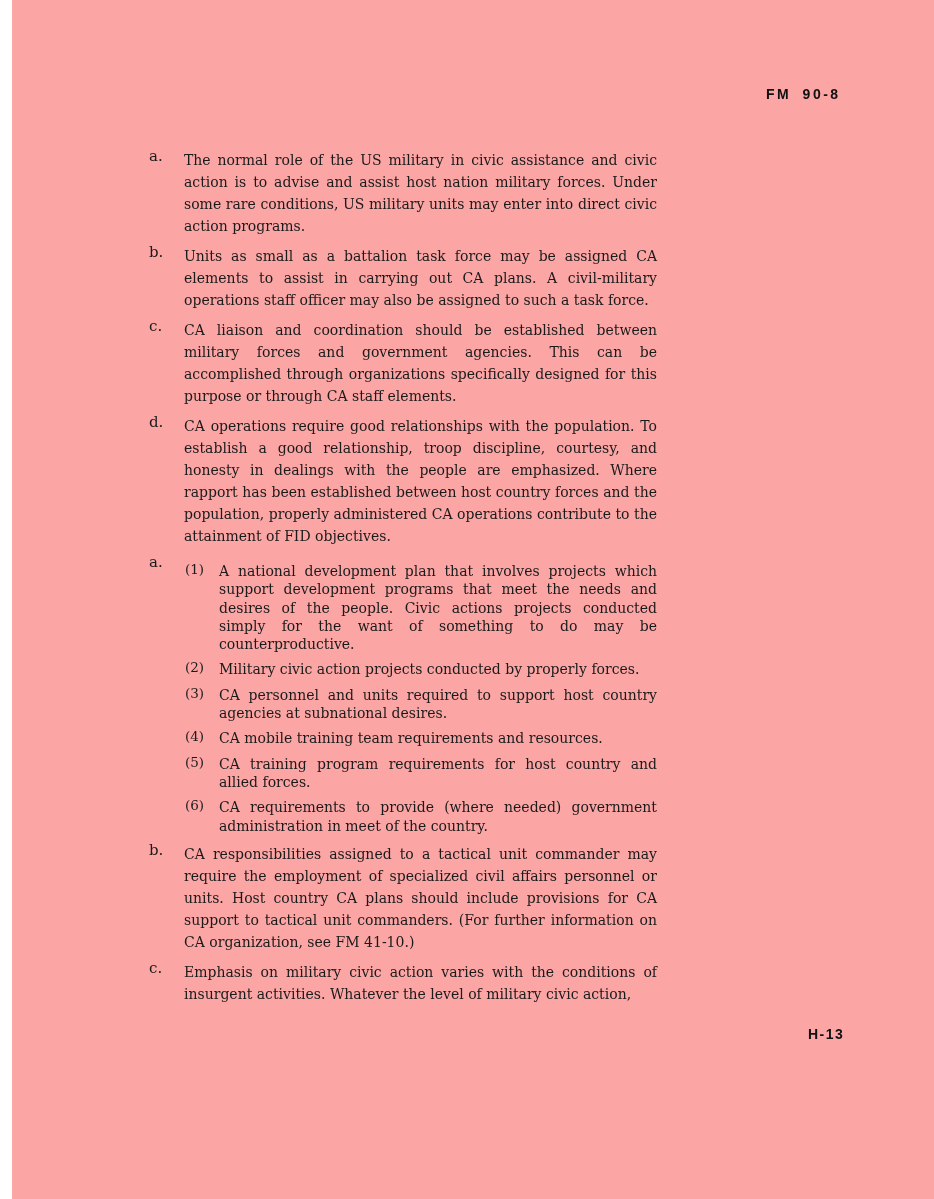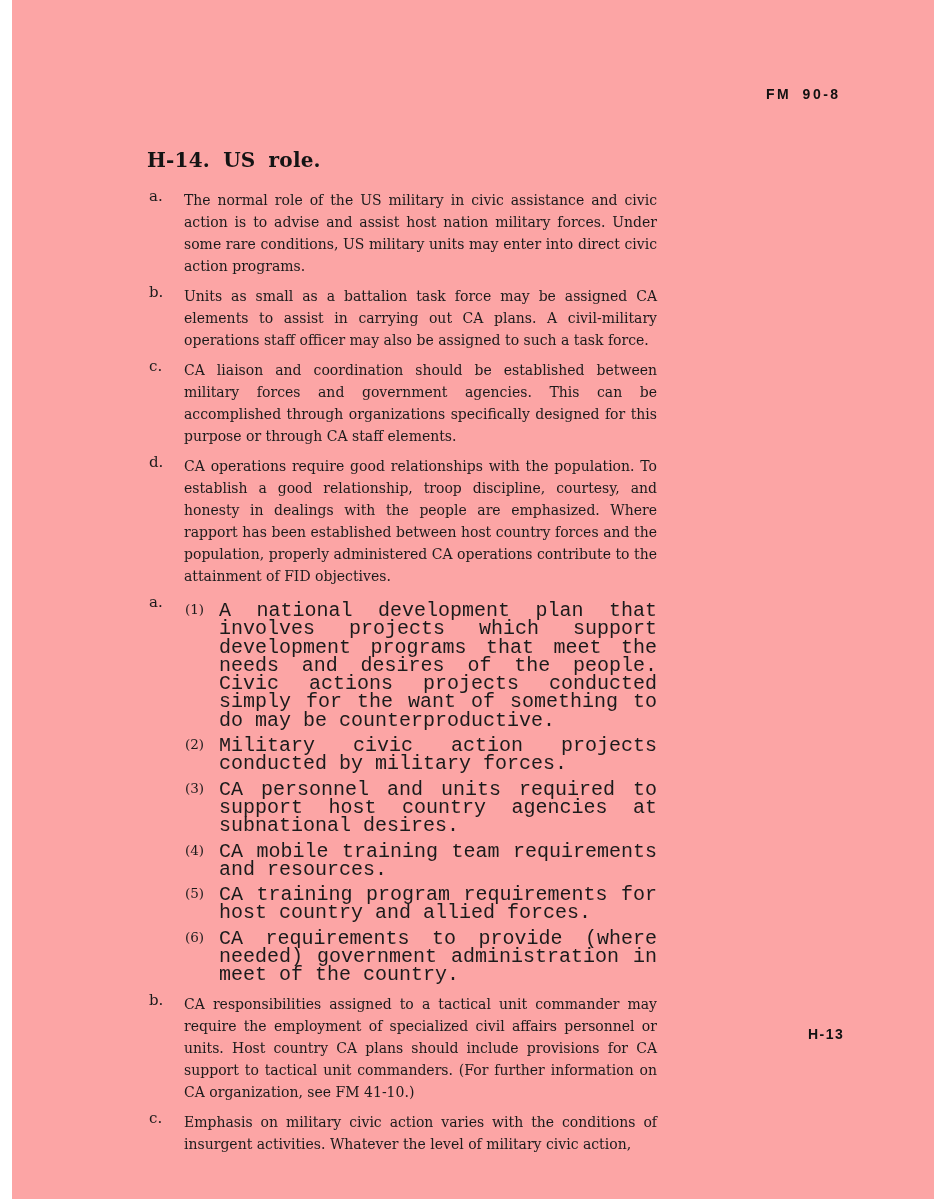--- a/index.html
+++ b/index.html
@@ -74,35 +74,33 @@
     flex: none;
     width: 35px;
     padding-left: 1px;
     font-size: 13.5px;
     line-height: 18.3px;
     position: relative;
     top: -2px;
   }
   .subitem-text {
     flex: 1;
-    font-size: 20px;
+    font-size: 14px;
     line-height: 18.3px;
     text-align: justify;
-    font-family: Liberation Mono, monospace;
   }
 </style>
 </head>
 <body>
 
 <div class="page">
   <div class="doc-header">FM 90-8</div>
 
   <main class="content" id="doc-content">
       <section class="section">
-        <h2 class="section-heading">H-14. US role.</h2>
         <div class="item">
           <div class="item-label">a.</div>
           <div class="item-body">
             <div class="item-text">The normal role of the US military in civic assistance and civic action is to advise and assist host nation military forces. Under some rare conditions, US military units may enter into direct civic action programs.</div>
           </div>
         </div>
         <div class="item">
           <div class="item-label">b.</div>
           <div class="item-body">
             <div class="item-text">Units as small as a battalion task force may be assigned CA elements to assist in carrying out CA plans. A civil-military operations staff officer may also be assigned to such a task force.</div>
@@ -124,21 +122,21 @@
       <section class="section">
         <div class="item">
           <div class="item-label">a.</div>
           <div class="item-body">
             <div class="subitem">
               <div class="subitem-label">(1)</div>
               <div class="subitem-text">A national development plan that involves projects which support development programs that meet the needs and desires of the people. Civic actions projects conducted simply for the want of something to do may be counterproductive.</div>
             </div>
             <div class="subitem">
               <div class="subitem-label">(2)</div>
-              <div class="subitem-text">Military civic action projects conducted by military forces.</div>
+              <div class="subitem-text">Military civic action projects conducted by properly forces.</div>
             </div>
             <div class="subitem">
               <div class="subitem-label">(3)</div>
               <div class="subitem-text">CA personnel and units required to support host country agencies at subnational desires.</div>
             </div>
             <div class="subitem">
               <div class="subitem-label">(4)</div>
               <div class="subitem-text">CA mobile training team requirements and resources.</div>
             </div>
             <div class="subitem">

